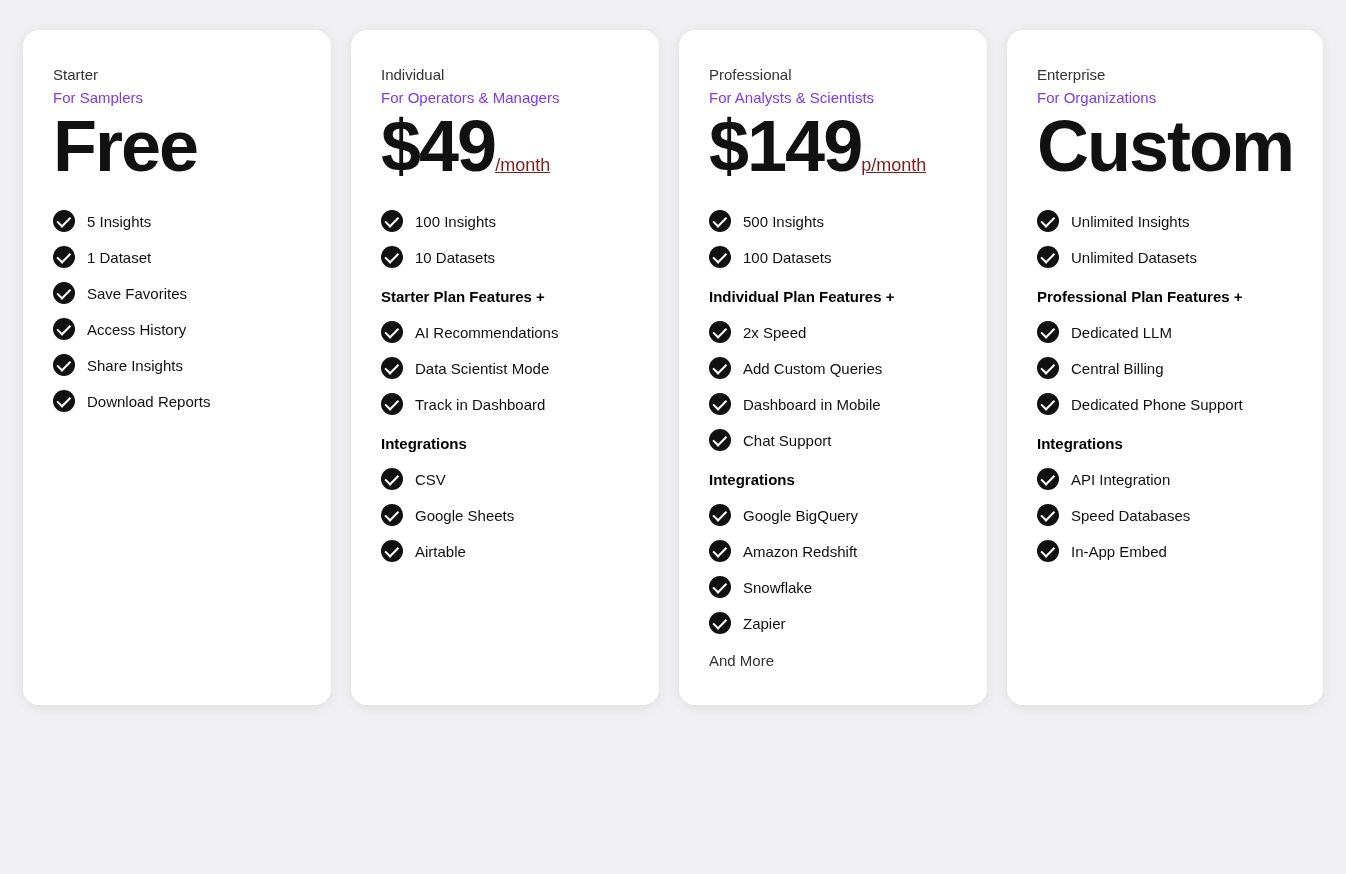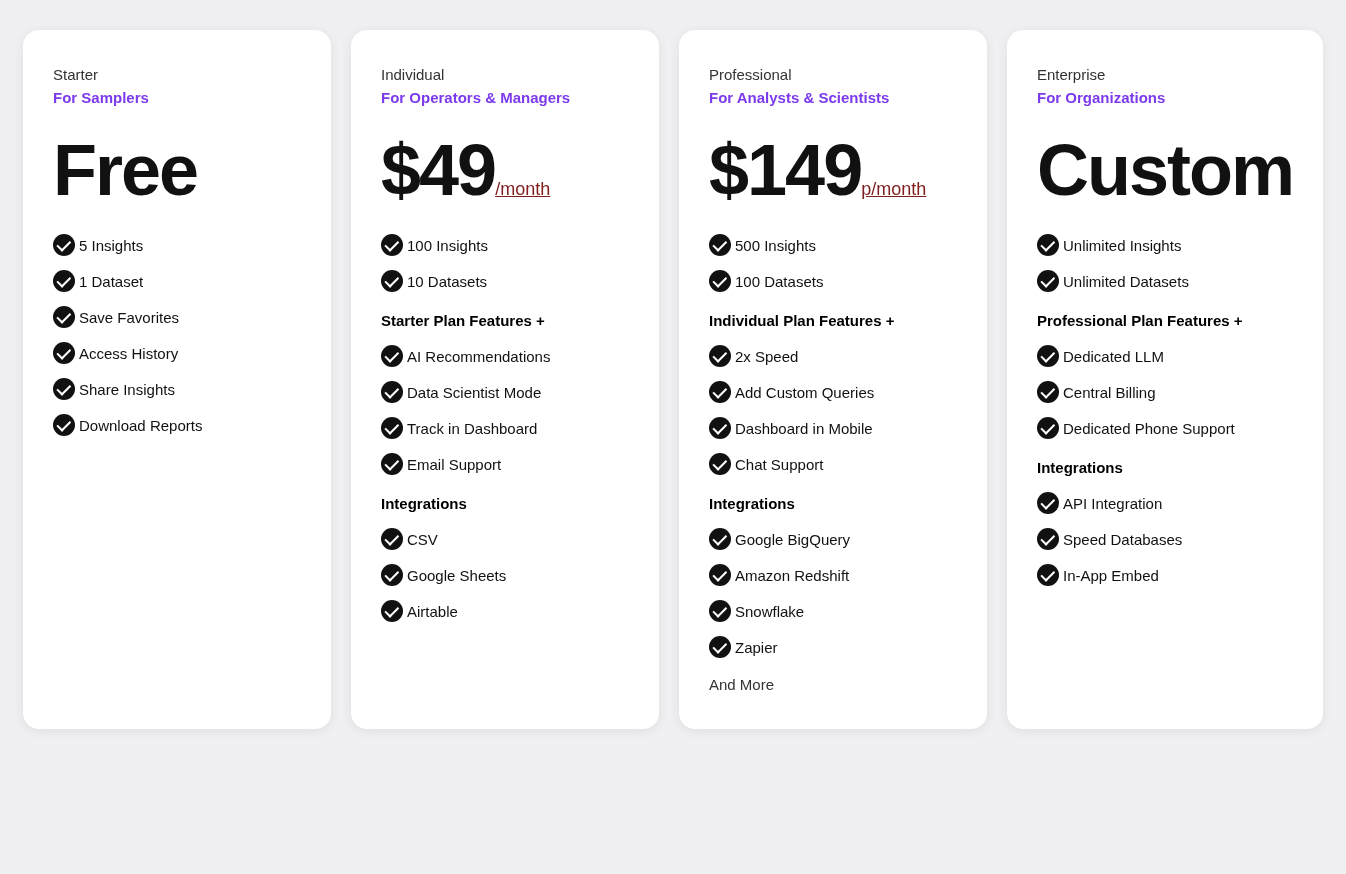--- a/index.html
+++ b/index.html
@@ -34,22 +34,22 @@
     .plan-tier {
       font-size: 15px;
       color: #333;
       font-weight: 400;
       margin-bottom: 6px;
     }
 
     .plan-tagline {
       font-size: 15px;
       color: #7c3aed;
-      font-weight: 700;
-      margin-bottom: 28px;
+      font-weight: 400;
+      margin-bottom: 4px;
     }
 
     .plan-price {
       margin-bottom: 28px;
     }
 
     .price-main {
       font-size: 72px;
       font-weight: 800;
       color: #111;
@@ -67,21 +67,21 @@
     .features-list {
       list-style: none;
       display: flex;
       flex-direction: column;
       gap: 14px;
     }
 
     .feature-item {
       display: flex;
       align-items: center;
-      gap: 4px;
+      gap: 12px;
       font-size: 15px;
       color: #111;
       font-weight: 400;
     }
 
     .feature-section-label {
       font-size: 15px;
       color: #000000;
       font-weight: 600;
       margin-top: 6px;
@@ -170,24 +170,20 @@
           <span>AI Recommendations</span>
         </li>
         <li class="feature-item">
           <span class="check-icon"></span>
           <span>Data Scientist Mode</span>
         </li>
         <li class="feature-item">
           <span class="check-icon"></span>
           <span>Track in Dashboard</span>
         </li>
-        <li class="feature-item">
-          <span class="check-icon"></span>
-          <span>Email Support</span>
-        </li>
         <li class="feature-section-label">Integrations</li>
         <li class="feature-item">
           <span class="check-icon"></span>
           <span>CSV</span>
         </li>
         <li class="feature-item">
           <span class="check-icon"></span>
           <span>Google Sheets</span>
         </li>
         <li class="feature-item">

